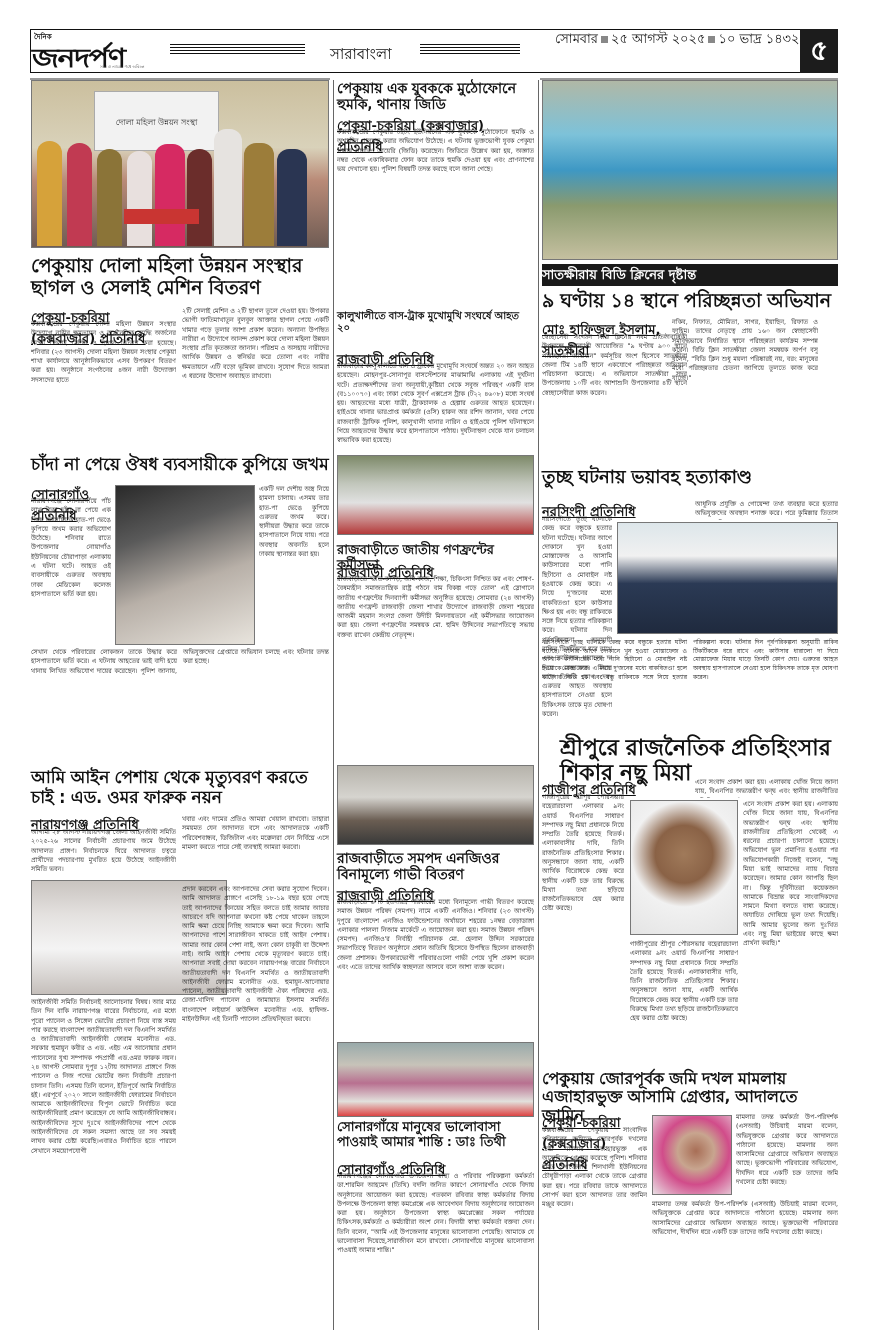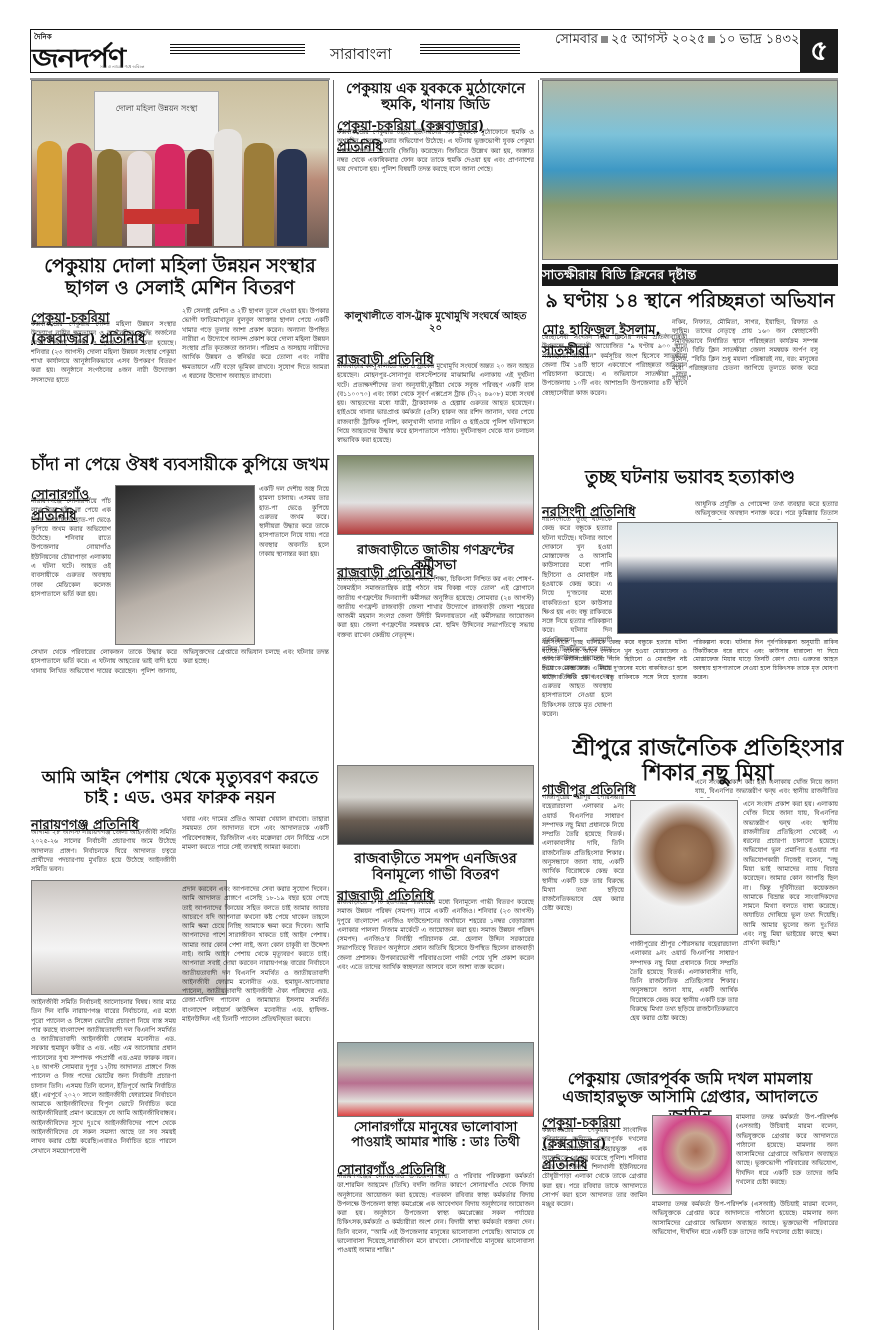--- a/index.html
+++ b/index.html
@@ -10,21 +10,21 @@
 .brand-small{left:34px;top:31px;font-size:7px;font-weight:bold}
 .brand{left:32px;top:38px;font-size:26px;font-weight:900;letter-spacing:-1px;font-family:"DejaVu Serif",serif;transform:scaleX(1.15);transform-origin:left}
 .tagline{left:100px;top:64px;font-size:4px;color:#333}
 .lines{height:12px;background:repeating-linear-gradient(#111 0 1px,transparent 1px 3px)}
 .section{left:330px;top:42px;font-size:15px}
 .date{left:555px;top:29px;font-size:13px}
 .date .sq{display:inline-block;width:7px;height:7px;background:#888;margin:0 3px;vertical-align:middle}
 .pagebox{left:800px;top:29px;width:38px;height:44px;background:#1c1c1c;color:#fff;font-size:28px;font-weight:bold;text-align:center;line-height:44px;font-family:"DejaVu Serif",serif}
 .rule{height:2px;background:#999}
 .vline{width:1px;background:#666}
-.hl{font-family:"DejaVu Sans Condensed","DejaVu Sans",sans-serif;font-weight:bold;text-align:center;line-height:1.15;color:#111}
+.hl{font-family:"DejaVu Sans Condensed","DejaVu Sans",sans-serif;font-weight:bold;text-align:left;line-height:1.15;color:#111}
 .byline{font-size:13px;text-decoration:underline;font-weight:bold}
 .txt{font-size:6.4px;line-height:1.45;text-align:justify;color:#222;overflow:hidden}
 .photo{overflow:hidden;border:1px solid #777}
 .kicker{background:#1a1a1a;color:#fff;text-align:left;font-size:13px;font-weight:bold;line-height:22px}
 </style>
 </head>
 <body>
 
 <div class="abs masthead"></div>
 <div class="abs brand-small">দৈনিক</div>
@@ -37,21 +37,21 @@
   <span>সোমবার</span><span class="sq"></span><span>২৫ আগস্ট ২০২৫</span><span class="sq"></span><span>১০ ভাদ্র ১৪৩২ বাংলা</span>
 </div>
 <div class="abs pagebox">৫</div>
 <div class="abs rule" style="left:30px;top:78px;width:300px"></div>
 <div class="abs rule" style="left:540px;top:78px;width:298px"></div>
 
 <div class="abs vline" style="left:333px;top:80px;height:1250px"></div>
 <div class="abs vline" style="left:538px;top:80px;height:1250px"></div>
 
 <div class="abs photo" style="left:31px;top:80px;width:298px;height:168px;background:linear-gradient(180deg,#cbbf9e 0%,#d9d2ba 40%,#b98a77 60%,#6f5c54 100%)">
-  <div style="position:absolute;left:62px;top:10px;width:125px;height:60px;background:#f2f2f2;border:1px solid #aaa;font-size:8px;text-align:center;padding-top:10px;color:#333">দোলা মহিলা উন্নয়ন সংস্থা</div>
+  <div style="position:absolute;left:62px;top:10px;width:125px;height:60px;background:#f2f2f2;border:1px solid #aaa;font-size:8px;text-align:center;padding-top:24px;color:#333">দোলা মহিলা উন্নয়ন সংস্থা</div>
   <div style="position:absolute;left:5px;top:60px;width:25px;height:105px;background:#d6a23a;border-radius:12px 12px 0 0"></div>
   <div style="position:absolute;left:35px;top:62px;width:25px;height:103px;background:#c13a52;border-radius:12px 12px 0 0"></div>
   <div style="position:absolute;left:65px;top:68px;width:25px;height:97px;background:#8b7438;border-radius:12px 12px 0 0"></div>
   <div style="position:absolute;left:95px;top:70px;width:25px;height:95px;background:#e8e0de;border-radius:12px 12px 0 0"></div>
   <div style="position:absolute;left:123px;top:63px;width:30px;height:102px;background:#d62a62;border-radius:12px 12px 0 0"></div>
   <div style="position:absolute;left:155px;top:68px;width:25px;height:97px;background:#6b2d2b;border-radius:12px 12px 0 0"></div>
   <div style="position:absolute;left:182px;top:48px;width:28px;height:117px;background:#e6e3e0;border-radius:12px 12px 0 0"></div>
   <div style="position:absolute;left:212px;top:62px;width:30px;height:103px;background:#9c7d3a;border-radius:12px 12px 0 0"></div>
   <div style="position:absolute;left:245px;top:68px;width:30px;height:97px;background:#2a3552;border-radius:12px 12px 0 0"></div>
   <div style="position:absolute;left:92px;top:128px;width:75px;height:15px;background:#c93532"></div>

